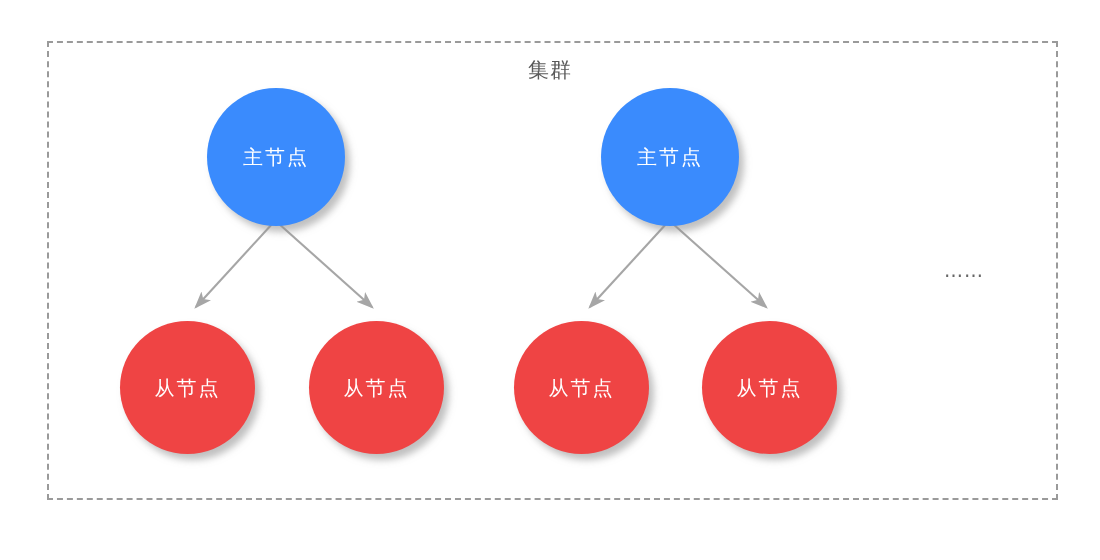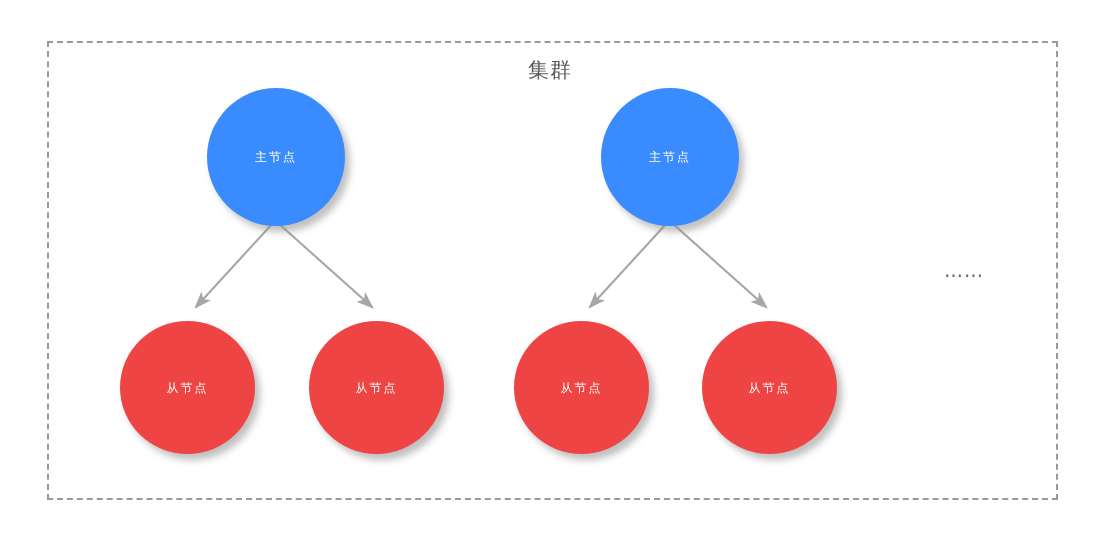--- a/index.html
+++ b/index.html
@@ -48,21 +48,21 @@
     position: absolute;
     border-radius: 50%;
     display: flex;
     align-items: center;
     justify-content: center;
     box-shadow: 5px 6px 7px rgba(140,140,140,0.55);
     box-sizing: border-box;
   }
   .node-label {
     color: #ffffff;
-    font-size: 12px;
+    font-size: 20px;
     letter-spacing: 2px;
     line-height: 1;
     white-space: nowrap;
   }
   .node.master {
     width: 138px;
     height: 138px;
     background: #3a8bfd;
   }
   .node.slave {

